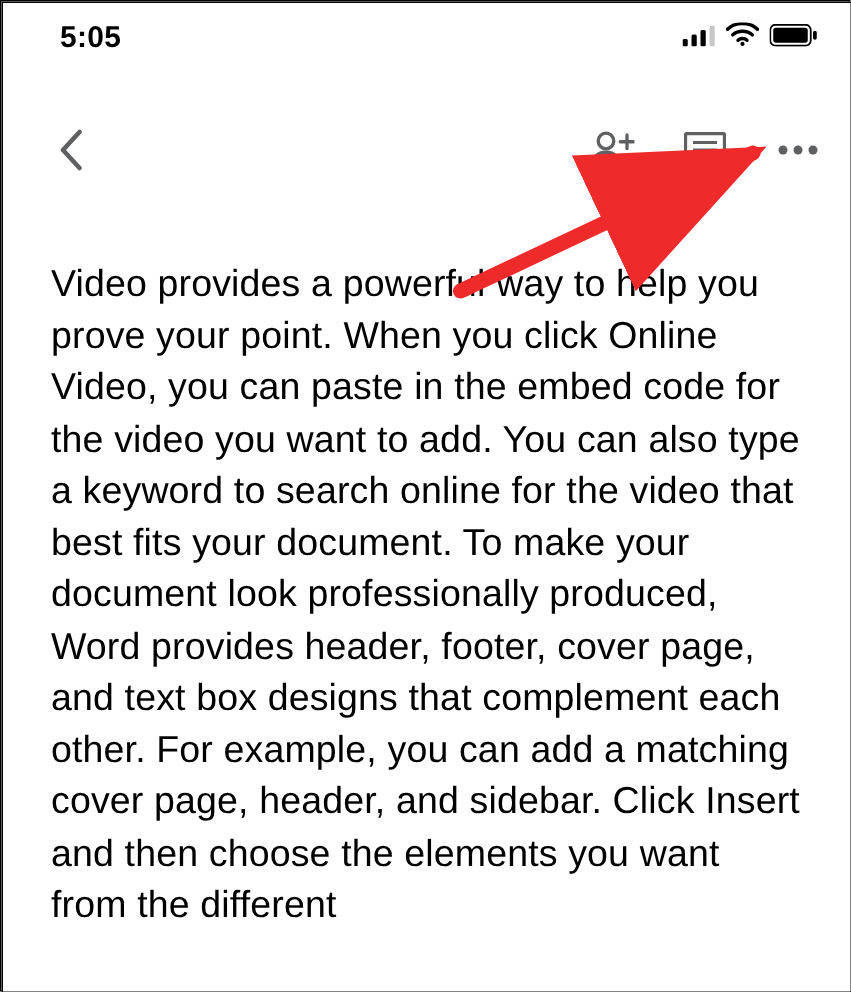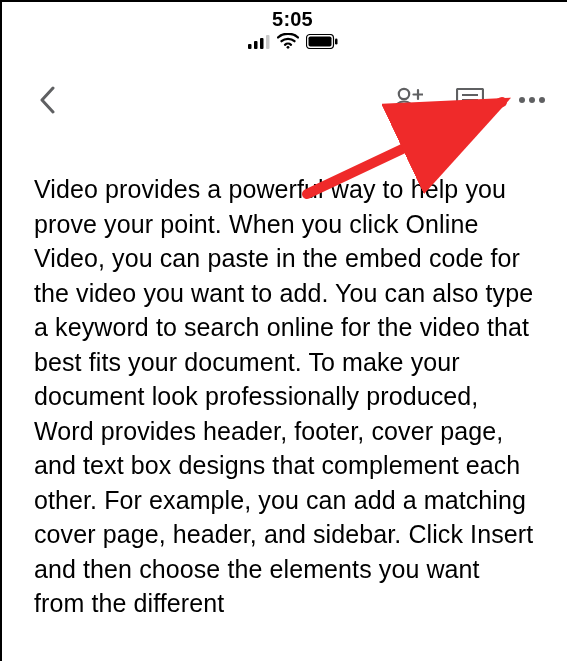--- a/index.html
+++ b/index.html
@@ -17,21 +17,20 @@
   }
   .status-bar {
     height: 40px;
     display: flex;
     justify-content: space-between;
     align-items: center;
     padding: 6px 22px 0 38px;
     font-weight: 600;
     font-size: 20px;
     letter-spacing: 0.2px;
-    flex-direction: column;
   }
   .status-right {
     display: flex;
     align-items: center;
     gap: 7px;
   }
   .toolbar {
     height: 56px;
     display: flex;
     align-items: center;

